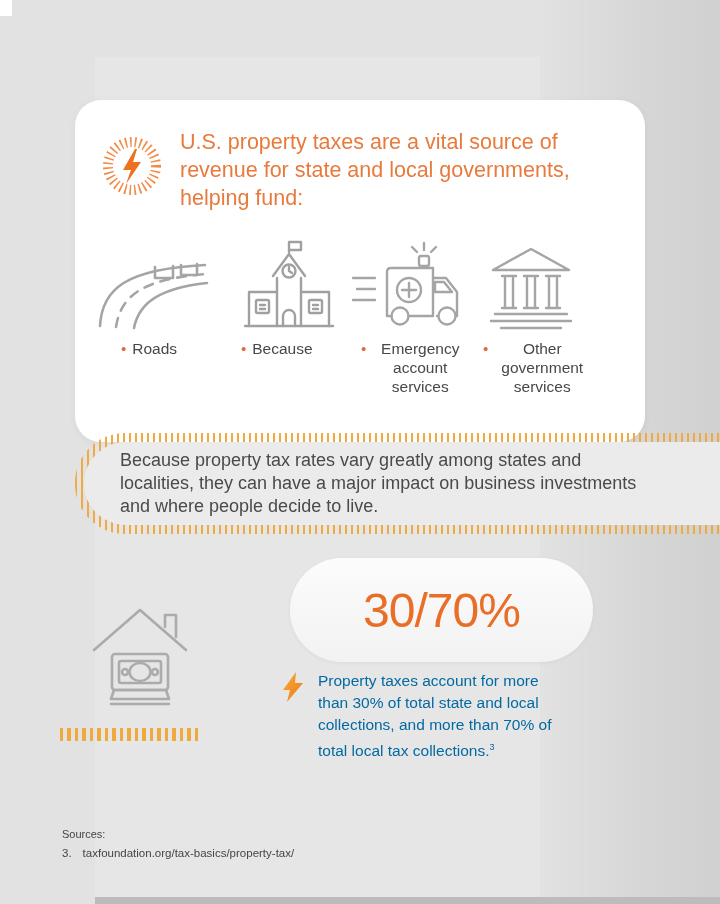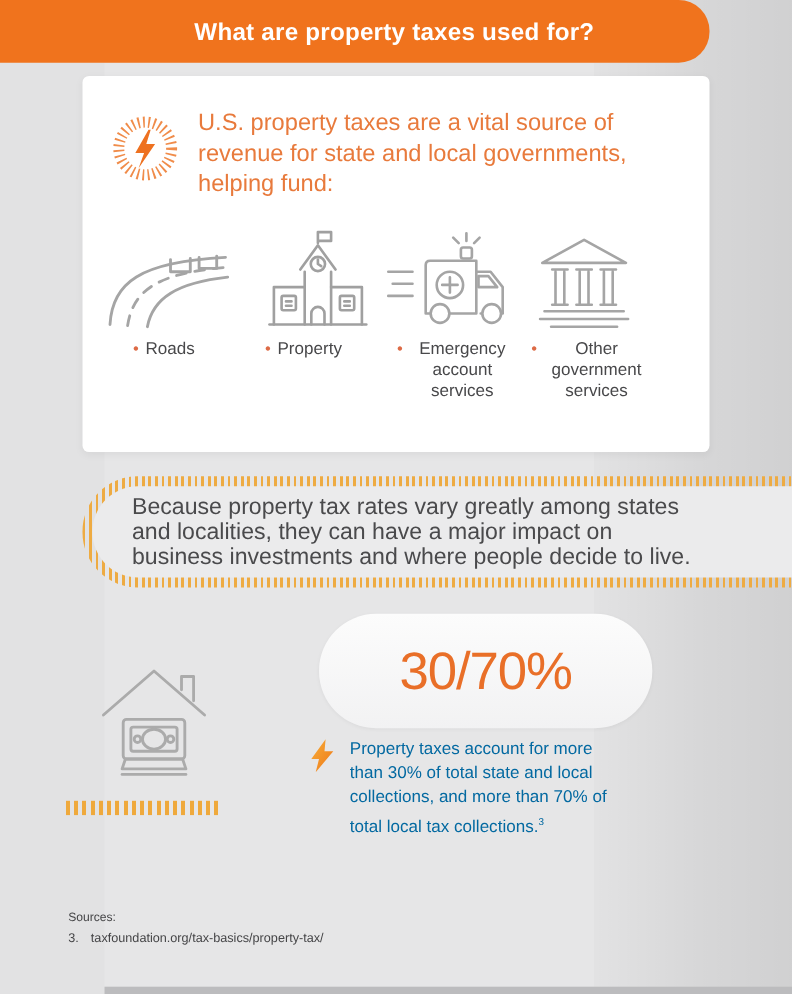--- a/index.html
+++ b/index.html
@@ -17,22 +17,22 @@
   .corner-notch { position:absolute; left:0; top:0; width:12px; height:16px; background:#ffffff; }
 
   .header {
     position:absolute; left:0; top:0; width:645px; height:57px;
     background:#f0731d; border-radius:0 28px 28px 0;
     display:flex; align-items:center; justify-content:center; padding-left:72px;
   }
   .header h1 { color:#ffffff; font-size:22px; font-weight:bold; letter-spacing:0.2px; }
 
   .card {
-    position:absolute; left:75px; top:69px; width:570px; height:342px;
-    background:#ffffff; border-radius:6px; box-shadow:0 2px 8px rgba(0,0,0,0.05);
+    position:absolute; left:75px; top:100px; width:570px; height:342px;
+    background:#ffffff; border-radius:26px; box-shadow:0 2px 8px rgba(0,0,0,0.05);
   }
   .card-head { position:absolute; left:25px; top:28px; display:flex; }
   .sunburst { width:64px; height:64px; margin-top:6px; flex:0 0 auto; }
   .intro-text { margin-left:16px; width:442px; font-size:21.5px; line-height:28px; color:#e87a3c; }
 
   .icon-item { position:absolute; top:138px; }
   .icon-box { height:92px; display:flex; align-items:flex-end; }
   .item-1 { left:20px; width:128px; }
   .item-2 { left:164px; width:110px; }
   .item-3 { left:276px; width:126px; }
@@ -47,21 +47,21 @@
 
   .callout {
     position:absolute; left:75px; top:433px; width:645px; height:101px;
     background:repeating-linear-gradient(90deg, #eeab42 0 2.5px, rgba(0,0,0,0) 2.5px 6px);
     border-radius:50px 0 0 50px; padding:9px 0 9px 9px;
   }
   .callout-inner {
     width:100%; height:100%; background:#ebebec; border-radius:46px 0 0 46px;
     display:flex; align-items:center; padding-left:36px;
   }
-  .callout-inner p { width:525px; font-size:21px; line-height:23px; color:#4a4a4c; }
+  .callout-inner p { width:525px; font-size:18px; line-height:23px; color:#4a4a4c; }
 
   .pill {
     position:absolute; left:290px; top:558px; width:303px; height:104px;
     background:linear-gradient(180deg,#fcfcfc,#f2f2f3); border-radius:52px;
     display:flex; align-items:center; justify-content:center;
     box-shadow:0 1px 4px rgba(0,0,0,0.05);
   }
   .pill span { font-size:48px; font-weight:300; color:#e96f28; letter-spacing:-1px; }
 
   .house-icon { position:absolute; left:86px; top:590px; }
@@ -83,23 +83,20 @@
 </style>
 </head>
 <body>
 
 <div class="page">
   <div class="shade-center"></div>
   <div class="shade-right"></div>
   <div class="bottom-bar"></div>
   <div class="corner-notch"></div>
 
-  <div class="header">
-    <h1>What are property taxes used for?</h1>
-  </div>
 
   <section class="card">
     <div class="card-head">
       <svg class="sunburst" viewBox="0 0 64 64">
         <circle cx="32" cy="32" r="24" fill="none" stroke="#f08c4a" stroke-width="10" stroke-dasharray="1.6 3.2"></circle>
         <path d="M35 15 L23 36 h8 l-5 14 L41 28 h-8 l4 -13 Z" fill="#ee7120"></path>
       </svg>
       <p class="intro-text">U.S. property taxes are a vital source of revenue for state and local governments, helping fund:</p>
     </div>
 
@@ -131,21 +128,21 @@
           <rect x="17" y="62" width="13" height="13" rx="1.5"></rect>
           <path d="M21 67 h5 M21 71 h5"></path>
           <rect x="70" y="62" width="13" height="13" rx="1.5"></rect>
           <path d="M74 67 h5 M74 71 h5"></path>
           <path d="M44 88 V78 a6 6 0 0 1 12 0 V88"></path>
           <path d="M6 88 H94"></path>
         </svg>
       </div>
       <div class="item-label">
         <span class="bullet">•</span>
-        <span class="txt">Property</span>
+        <span class="txt">Because</span>
       </div>
     </div>
 
     <div class="icon-item item-3">
       <div class="icon-box">
         <svg width="122" height="92" viewBox="0 0 122 92" fill="none" stroke="#a5a5a5" stroke-width="2.4" stroke-linecap="round" stroke-linejoin="round">
           <path d="M2 40 h22 M6 51 h18 M2 62 h22"></path>
           <path d="M66 14 l-5 -5 M73 12 V5 M80 14 l5 -5"></path>
           <rect x="68" y="18" width="10" height="10" rx="2"></rect>
           <path d="M36 78 V34 q0 -4 4 -4 h42 v48 h-46"></path>

